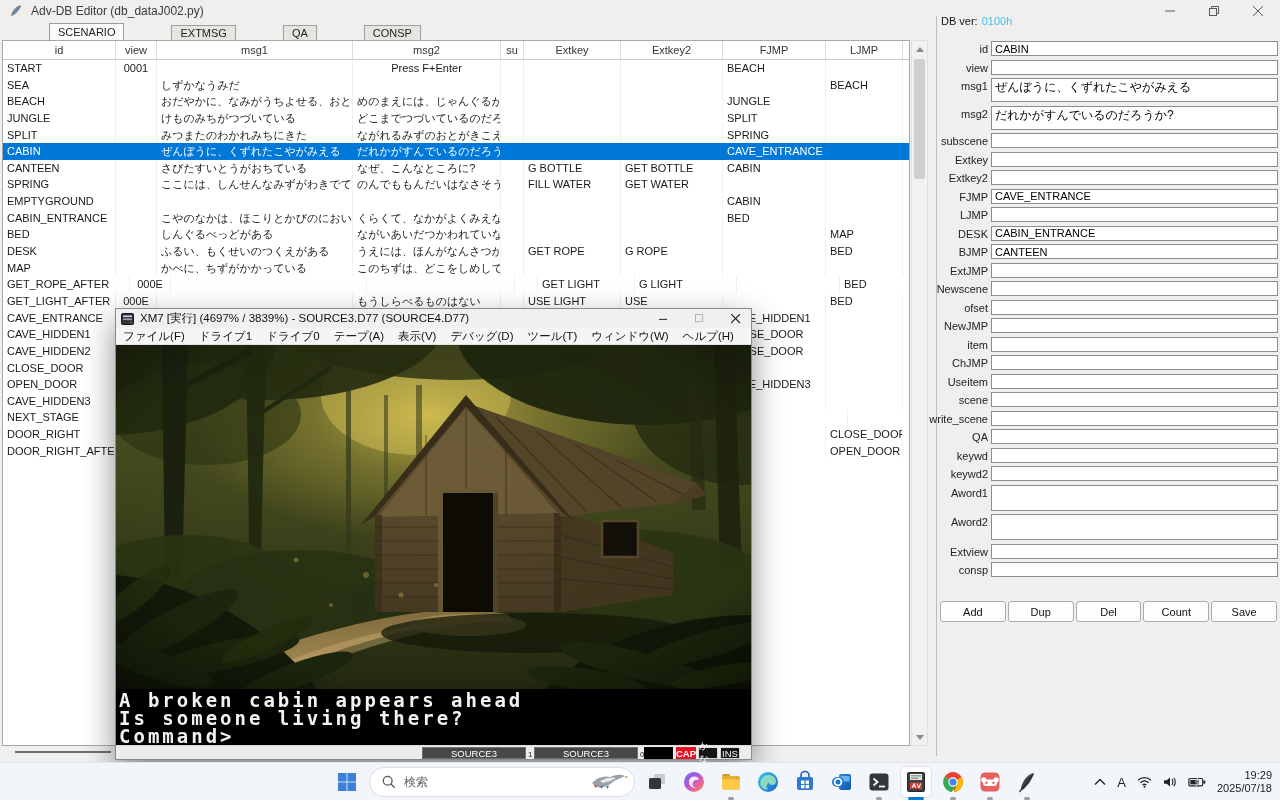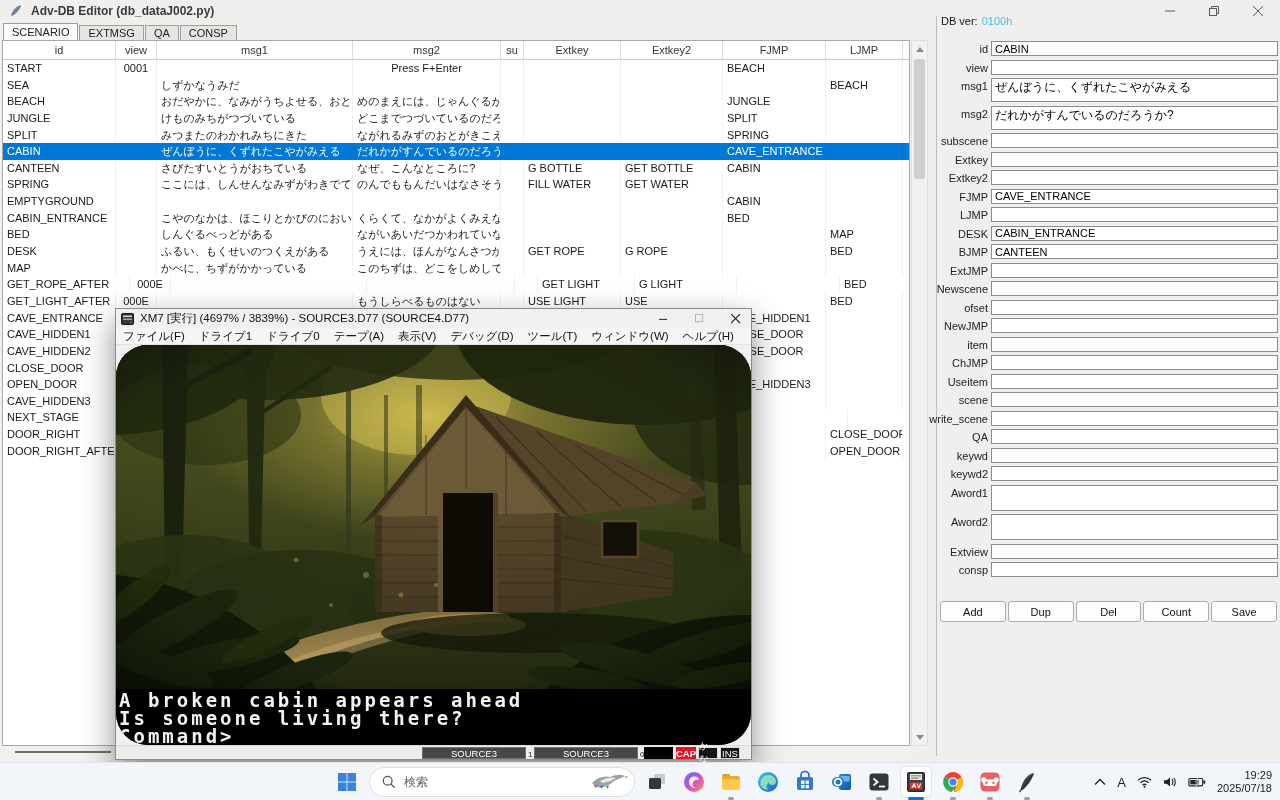--- a/index.html
+++ b/index.html
@@ -3,29 +3,29 @@
 <meta charset="utf-8">
 <style>
 * { margin:0; padding:0; box-sizing:border-box; }
 html,body { width:1280px; height:800px; overflow:hidden; background:#23262b;
   font-family:"Liberation Sans", sans-serif; position:relative; }
 
 
 .main-window { position:absolute; left:0; top:0; width:1280px; height:762px; background:#f0efed; }
 .titlebar { height:22px; display:flex; align-items:center; padding-left:9px; position:relative; }
 .t-icon { width:14px; height:14px; margin-right:8px; flex:none; }
-.t-text { font-size:12px; color:#3a3a3a;font-weight:bold; }
+.t-text { font-size:12px; color:#3a3a3a; }
 .win-controls { position:absolute; right:0; top:0; display:flex; height:22px; }
 .wc { width:44px; height:22px; display:flex; align-items:center; justify-content:center; }
 .wc svg { stroke:#5a5a5a; }
 
 
 .tabbar { position:absolute; left:3px; top:23px; display:flex; align-items:flex-end; height:17px; }
 .tab { font-size:11px; color:#222; background:#e6e5e2; border:1px solid #9f9f9f; border-bottom:none;
-  padding:1px 8px 2px; margin-right:1px; height:15px; line-height:13px; }
+  padding:1px 8px 2px; margin-right:1px; height:15px; line-height:13px;margin-left:46px; }
 .tab.active { background:#fbfbfa; height:17px; line-height:15px; }
 
 
 .table-wrap { position:absolute; left:2px; top:40px; width:908px; height:706px; background:#fff;
   border:1px solid #a8a8a8; overflow:hidden; }
 .thead { display:flex; height:19px; border-bottom:1px solid #c9c9c9; background:#fff; }
 .th { border-right:1px solid #dcdcdc; font-size:11px; color:#333; display:flex; align-items:center;
   justify-content:center; flex:none; overflow:hidden; }
 .tr { display:flex; height:16.65px; flex:none; }
 .td { border-right:1px solid #f1f1f0; font-size:11px; color:#191919; line-height:16.4px;
@@ -63,21 +63,21 @@
   font-size:11px; color:#111; display:flex; align-items:center; justify-content:center; }
 
 
 .xm7 { position:absolute; left:115px; top:308px; width:637px; height:452px; background:#f0f0f0;
   border:1px solid #8a8a8a; box-shadow:0 12px 30px rgba(0,0,0,.45); z-index:10; }
 .xm7-title { height:19px; display:flex; align-items:center; padding-left:5px; position:relative; background:#f0f0f0; }
 .xm7-title .xt { font-size:11.5px; color:#101010; margin-left:6px; }
 .xm7-controls { position:absolute; right:10px; top:0; height:19px; display:flex; gap:27px; align-items:center; }
 .xm7-menu { height:17px; display:flex; align-items:center; background:#f5f5f5; border-bottom:1px solid #e2e2e2; }
 .menu-item { font-size:11.5px; color:#111; padding:0 7px; }
-.xm7-screen { position:relative; width:635px; height:400px; background:#000; overflow:hidden;border-radius:32px; }
+.xm7-screen { position:relative; width:635px; height:400px; background:#000; overflow:hidden; }
 .scene-svg { display:block; width:635px; height:344px; }
 .gametext { position:absolute; left:0; top:344px; width:635px; height:56px; background:#000;
   color:#f2f2f2; font-family:"DejaVu Sans Mono", monospace; font-weight:bold; font-size:19px;
   line-height:18px; letter-spacing:3px; padding:2px 0 0 3px; white-space:pre; }
 .xm7-status { position:relative; height:14px; background:#ececec; border-top:1px solid #dadada; }
 .chip { position:absolute; top:1px; height:12px; display:flex; align-items:center; justify-content:center;
   font-size:9.5px; }
 .chip-drive { background:#474747; border:1px solid #707070; color:#fff; }
 .chip-digit { position:absolute; top:4px; font-size:8px; color:#222; }
 .chip-black { background:#000; }

